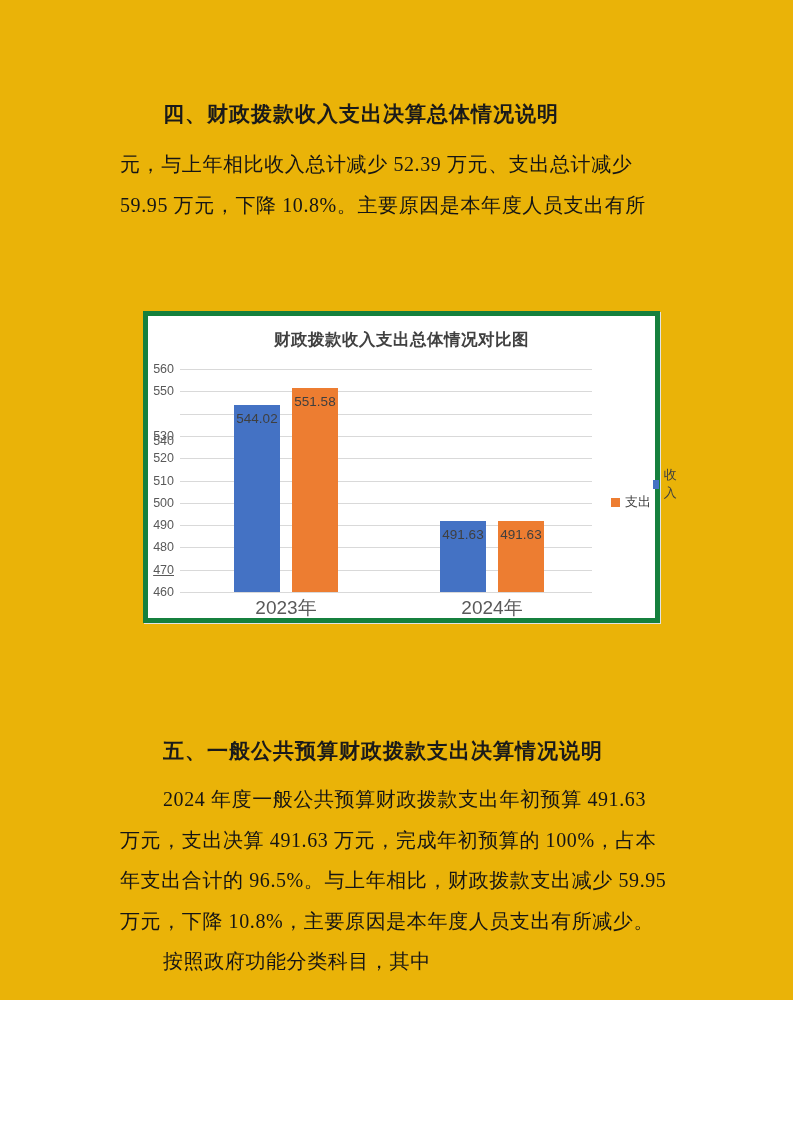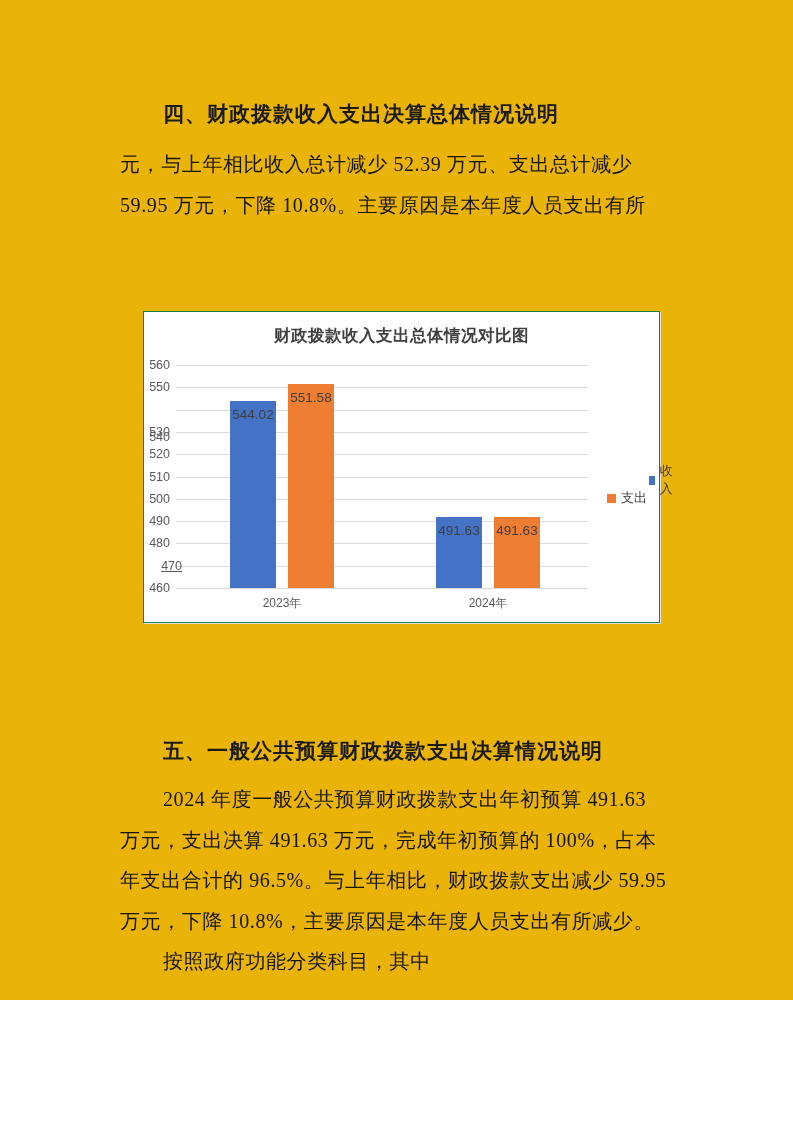--- a/index.html
+++ b/index.html
@@ -41,21 +41,21 @@
   .tline.indent { padding-left: 43px; }
 
   
   .chart-frame {
     position: absolute;
     left: 143px;
     top: 311px;
     width: 517px;
     height: 312px;
     background: #ffffff;
-    border: 1px solid #15803d;
+    border: 5px solid #15803d;
     box-shadow: 1px 1px 0 #e3e3e3;
     box-sizing: border-box;
     font-family: "Liberation Sans", sans-serif;
   }
   .chart-title {
     position: absolute;
     left: 0; right: 0;
     top: 13px;
     text-align: center;
     font-size: 16.5px;
@@ -80,21 +80,21 @@
   .bar-label {
     position: absolute;
     text-align: center;
     font-size: 13.5px;
     color: #3f3f3f;
     line-height: 16px;
   }
   .cat-label {
     position: absolute;
     text-align: center;
-    font-size: 12px;
+    font-size: 19px;
     color: #595959;
     line-height: 17px;
   }
   .legend-entry {
     position: absolute;
     display: flex;
     align-items: center;
     gap: 5px;
     font-size: 13px;
     color: #404040;
@@ -112,21 +112,21 @@
     <div class="tline">元，与上年相比收入总计减少 52.39 万元、支出总计减少</div>
     <div class="tline">59.95 万元，下降 10.8%。主要原因是本年度人员支出有所</div>
   </div>
 
   <div class="chart-frame">
     <div class="chart-title">财政拨款收入支出总体情况对比图</div>
     <div id="chart-canvas">
         <div class="gridline" style="left: 32px; top: 276px; width: 412px;"></div>
         <div class="ytick-label" style="left: 0px; top: 268px;">460</div>
         <div class="gridline" style="left: 32px; top: 253.7px; width: 412px;"></div>
-        <div class="ytick-label" style="left: 12px; top: 245.7px; text-decoration: underline;">470</div>
+        <div class="ytick-label" style="left: 0px; top: 245.7px; text-decoration: underline;">470</div>
         <div class="gridline" style="left: 32px; top: 231.4px; width: 412px;"></div>
         <div class="ytick-label" style="left: 0px; top: 223.4px;">480</div>
         <div class="gridline" style="left: 32px; top: 209.1px; width: 412px;"></div>
         <div class="ytick-label" style="left: 0px; top: 201.1px;">490</div>
         <div class="gridline" style="left: 32px; top: 186.8px; width: 412px;"></div>
         <div class="ytick-label" style="left: 0px; top: 178.8px;">500</div>
         <div class="gridline" style="left: 32px; top: 164.5px; width: 412px;"></div>
         <div class="ytick-label" style="left: 0px; top: 156.5px;">510</div>
         <div class="gridline" style="left: 32px; top: 142.2px; width: 412px;"></div>
         <div class="ytick-label" style="left: 0px; top: 134.2px;">520</div>

